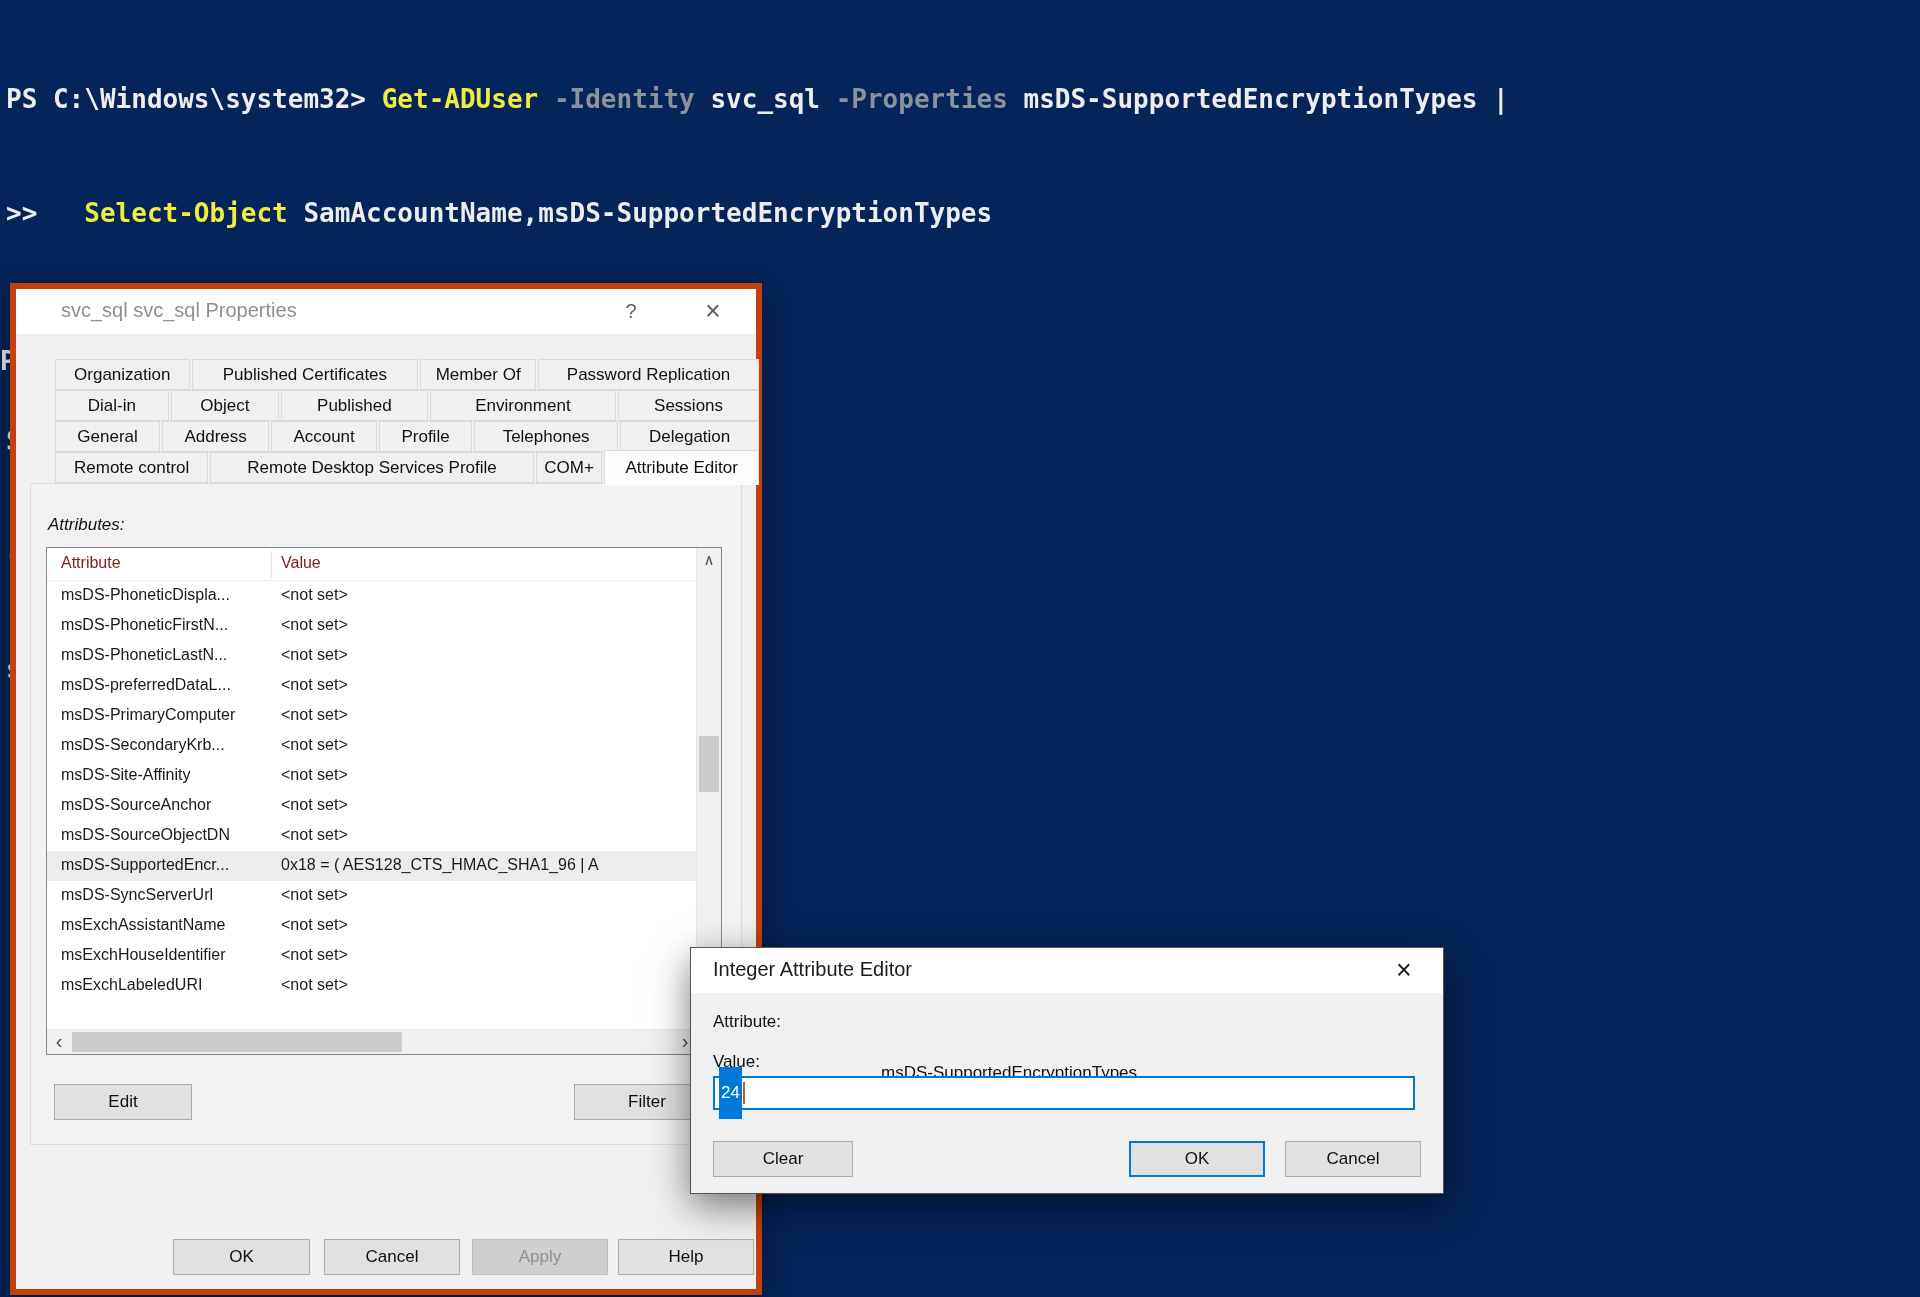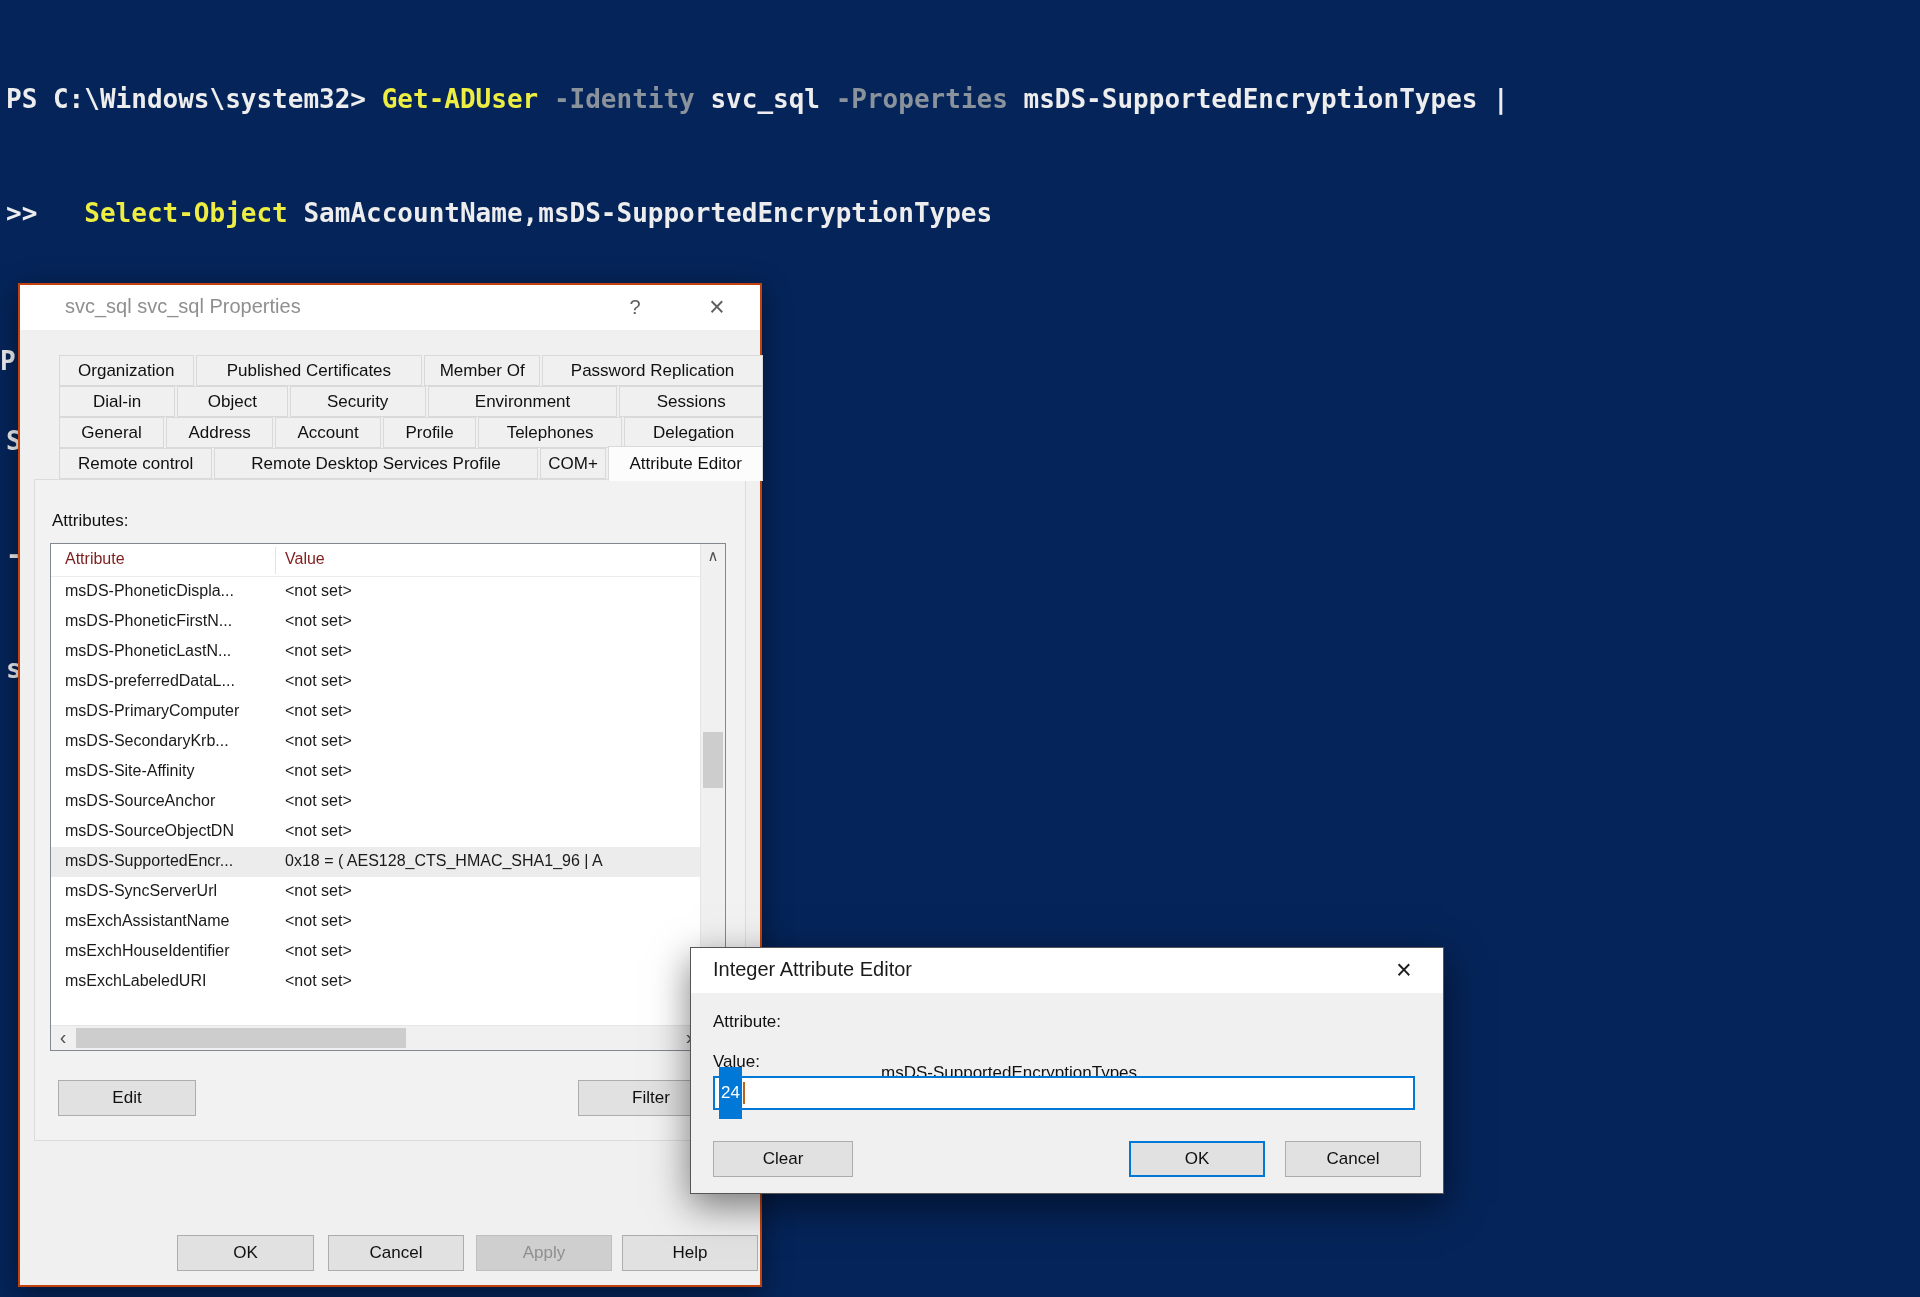--- a/index.html
+++ b/index.html
@@ -17,36 +17,36 @@
 
   
   .win{position:absolute;background:#f0f0f0;}
   .titlebar{position:absolute;left:0;top:0;right:0;height:45px;background:#ffffff;}
   .tb-title{position:absolute;top:10px;font-size:20px;white-space:nowrap;}
   .tb-btn{position:absolute;top:0;width:50px;height:45px;text-align:center;line-height:45px;
           font-size:20px;cursor:default;}
   .tb-close{font-size:27px;font-weight:400;}
 
   
-  .props{left:18px;top:283px;width:740px;height:1000px;border:2px solid #c2410c;
+  .props{left:10px;top:283px;width:740px;height:1000px;border:6px solid #c2410c;
          box-shadow:0 6px 26px rgba(0,0,0,.40);z-index:5;}
   .props .tb-title{left:45px;color:#8f8f8f;}
   .props .tb-help{right:100px;color:#5f5f5f;}
   .props .tb-close{right:18px;color:#5f5f5f;}
 
   .tabs{position:absolute;left:20px;top:70px;width:706px;padding-left:19px;}
   .tab-row{display:flex;height:31px;}
   .tab{border:1px solid #d9d9d9;background:#f0f0f0;margin-right:2px;font-size:17px;color:#101010;
        display:flex;align-items:center;justify-content:center;white-space:nowrap;overflow:hidden;
        box-sizing:border-box;position:relative;}
   .tab.selected{background:#fcfcfc;height:35px;margin-top:-2px;border-bottom:1px solid #fcfcfc;z-index:6;}
 
   .pane{position:absolute;left:14px;top:194px;width:712px;height:662px;border:1px solid #dcdcdc;
         background:#f2f2f2;box-sizing:border-box;}
-  .attr-label{position:absolute;left:32px;top:226px;font-size:17px;color:#101010;}
+  .attr-label{position:absolute;left:32px;top:226px;font-size:17px;color:#101010;font-style:italic;}
 
   .listbox{position:absolute;left:30px;top:258px;width:676px;height:508px;background:#ffffff;
            border:1px solid #828790;box-sizing:border-box;overflow:hidden;}
   .list-header{position:absolute;left:0;top:0;right:25px;height:32px;border-bottom:1px solid #ededed;
                font-size:16px;color:#7f1d1d;}
   .list-header .c1{position:absolute;left:14px;top:6px;}
   .list-header .c2{position:absolute;left:234px;top:6px;}
   .col-sep{position:absolute;left:224px;top:3px;height:27px;width:1px;background:#e2e2e2;}
   .list-rows{position:absolute;left:0;top:33px;right:25px;}
   .lrow{position:relative;height:30px;font-size:16px;color:#1a1a1a;white-space:nowrap;}
@@ -122,21 +122,21 @@
     <div class="tabs" id="tabRows">
         <div class="tab-row">
           <div class="tab" style="flex-grow: 15;">Organization</div>
           <div class="tab" style="flex-grow: 25;">Published Certificates</div>
           <div class="tab" style="flex-grow: 12;">Member Of</div>
           <div class="tab" style="flex-grow: 23;">Password Replication</div>
         </div>
         <div class="tab-row">
           <div class="tab" style="flex-grow: 10;">Dial-in</div>
           <div class="tab" style="flex-grow: 9;">Object</div>
-          <div class="tab" style="flex-grow: 11;">Security</div>
+          <div class="tab" style="flex-grow: 11;">Published</div>
           <div class="tab" style="flex-grow: 14;">Environment</div>
           <div class="tab" style="flex-grow: 11;">Sessions</div>
         </div>
         <div class="tab-row">
           <div class="tab" style="flex-grow: 10;">General</div>
           <div class="tab" style="flex-grow: 10;">Address</div>
           <div class="tab" style="flex-grow: 10;">Account</div>
           <div class="tab" style="flex-grow: 10;">Profile</div>
           <div class="tab" style="flex-grow: 13;">Telephones</div>
           <div class="tab" style="flex-grow: 13;">Delegation</div>

